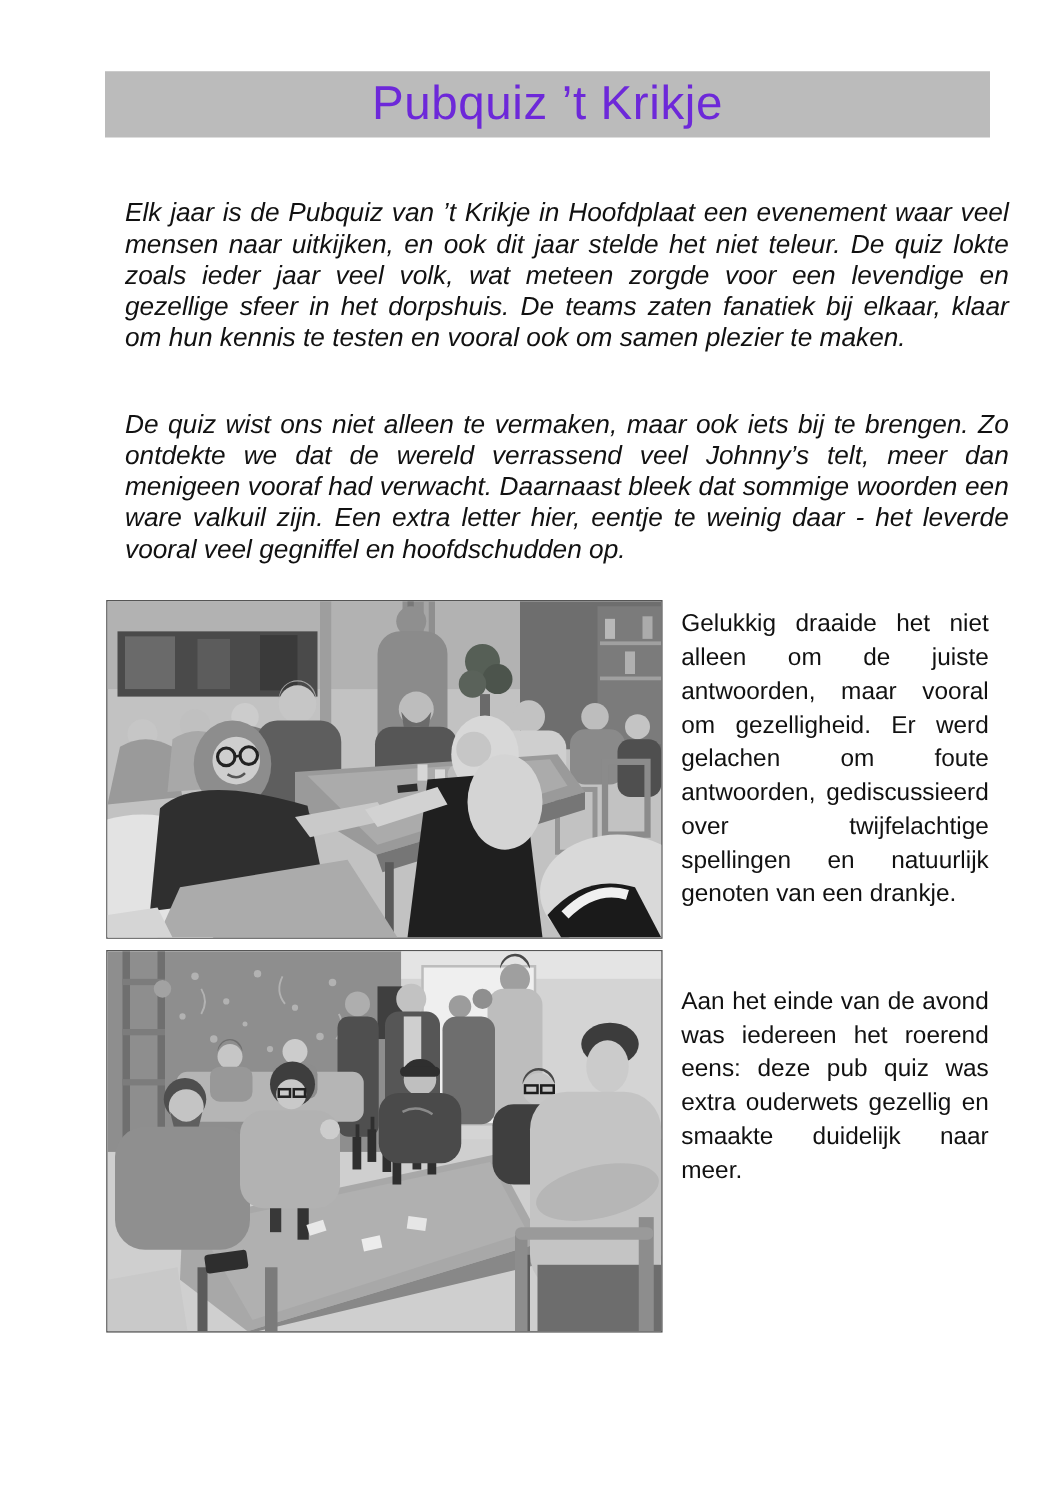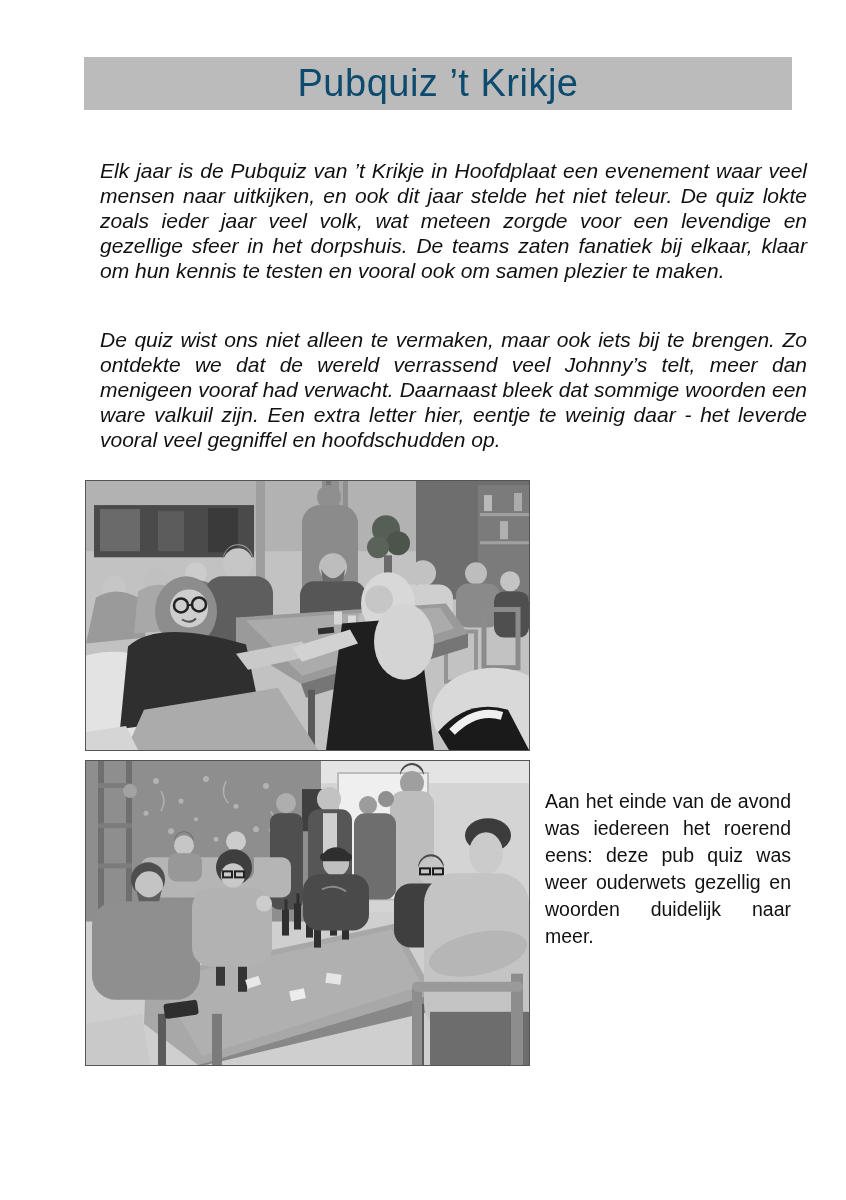--- a/index.html
+++ b/index.html
@@ -10,21 +10,21 @@
     font-family:"Liberation Sans", sans-serif;
     color:#111111;
     overflow:hidden;
   }
   .title-banner{
     position:absolute;left:84px;top:57px;width:708px;height:53px;
     background:#bbbbbb;
     display:flex;align-items:center;justify-content:center;
   }
   .title-banner h1{
-    margin:0;font-weight:400;font-size:38px;letter-spacing:.5px;color:#0c4a6e;
+    margin:0;font-weight:400;font-size:38px;letter-spacing:.5px;color:#6d28d9;
     font-family:"Liberation Sans", sans-serif;
   }
   .para{
     position:absolute;left:84px;width:707px;
     font-size:21px;line-height:25px;
     text-align:justify;text-justify:inter-word;
     margin:16px;
     font-style:italic;
   }
   #para-1{top:142px;}
@@ -148,20 +148,23 @@
       <ellipse cx="318" cy="160" rx="30" ry="38" fill="#d4d4d4"></ellipse>
 
       <ellipse cx="408" cy="232" rx="62" ry="46" fill="#d9d9d9"></ellipse>
       <path d="M352 250 q30 -34 70 -22 l21 40 -80 0 z" fill="#1a1a1a"></path>
       <path d="M366 250 q24 -24 50 -16" fill="none" stroke="#f0f0f0" stroke-width="8"></path>
 
       <polygon points="0,250 40,244 52,268 0,268" fill="#d5d5d5"></polygon>
     </svg>
   </figure>
 
+  <div class="side-col" id="side-1">
+    <p>Gelukkig draaide het niet alleen om de juiste antwoorden, maar vooral om gezelligheid. Er werd gelachen om foute antwoorden, gediscussieerd over twijfelachtige spellingen en natuurlijk genoten van een drankje.</p>
+  </div>
 
   <figure class="photo" id="photo-2" aria-label="Zwart-wit foto: team van vijf mannen aan een tafel vol bierflesjes">
     <svg viewBox="0 0 443 303" preserveAspectRatio="none">
       <rect width="443" height="303" fill="#cfcfcf"></rect>
 
       <rect x="0" y="0" width="235" height="160" fill="#8e8e8e"></rect>
       <g fill="#b2b2b2">
         <circle cx="70" cy="20" r="3"></circle>
           <circle cx="95" cy="40" r="2.5"></circle>
           <circle cx="120" cy="18" r="3"></circle>
@@ -284,16 +287,16 @@
       <rect x="425" y="212" width="12" height="91" fill="#8d8d8d"></rect>
       <rect x="326" y="220" width="111" height="10" rx="5" fill="#9a9a9a"></rect>
 
       <rect x="126" y="252" width="10" height="51" fill="#7b7b7b"></rect>
 
       <polygon points="0,262 56,252 64,303 0,303" fill="#c9c9c9"></polygon>
     </svg>
   </figure>
 
   <div class="side-col" id="side-2">
-    <p>Aan het einde van de avond was iedereen het roerend eens: deze pub quiz was weer ouderwets gezellig en woorden duidelijk naar meer.</p>
+    <p>Aan het einde van de avond was iedereen het roerend eens: deze pub quiz was extra ouderwets gezellig en smaakte duidelijk naar meer.</p>
   </div>
 
 </div>
 
 </body></html>

